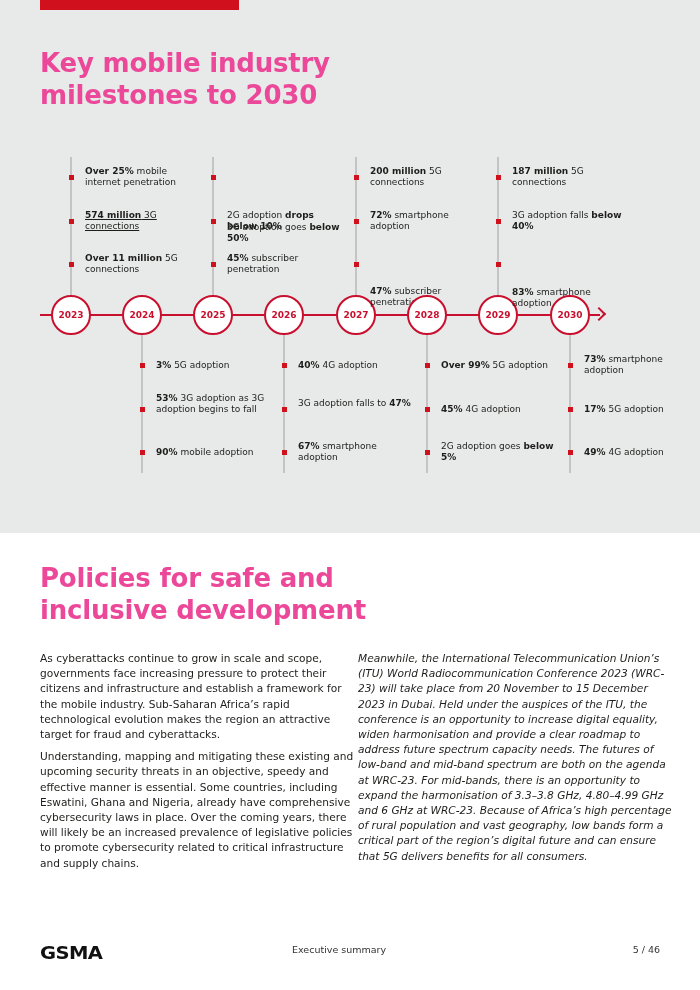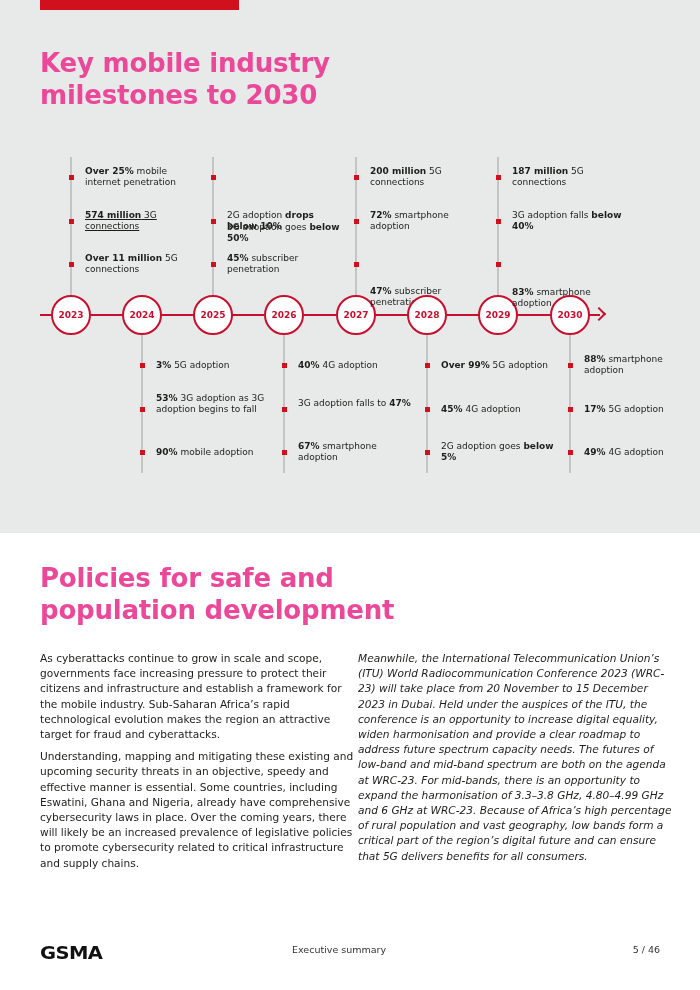--- a/index.html
+++ b/index.html
@@ -92,30 +92,30 @@
     <div class="year" style="left: 478px;">2029</div>
     <div class="dot" style="left: 495.5px; top: 174.5px;"></div>
     <div class="ms" style="left: 512px; top: 166px;"><b>187 million</b> 5G connections</div>
     <div class="dot" style="left: 495.5px; top: 218.5px;"></div>
     <div class="ms" style="left: 512px; top: 210px;">3G adoption falls <b>below 40%</b></div>
     <div class="dot" style="left: 495.5px; top: 261.5px;"></div>
     <div class="ms" style="left: 512px; top: 253px; margin-top: 34px;"><b>83%</b> smartphone adoption</div>
     <div class="vline" style="left: 569px; top: 335px; height: 138px;"></div>
     <div class="year" style="left: 550px;">2030</div>
     <div class="dot" style="left: 567.5px; top: 362.5px;"></div>
-    <div class="ms" style="left: 584px; top: 354px;"><b>88%</b> smartphone adoption</div>
+    <div class="ms" style="left: 584px; top: 354px;"><b>73%</b> smartphone adoption</div>
     <div class="dot" style="left: 567.5px; top: 406.5px;"></div>
     <div class="ms" style="left: 584px; top: 403.5px;"><b>17%</b> 5G adoption</div>
     <div class="dot" style="left: 567.5px; top: 449.5px;"></div>
     <div class="ms" style="left: 584px; top: 446.5px;"><b>49%</b> 4G adoption</div>
   </div>
 
 <div class="h1 title2">
   <div>Policies for safe and</div>
-  <div>population development</div>
+  <div>inclusive development</div>
 </div>
 
 <div class="body-col left-col">
   <p>As cyberattacks continue to grow in scale and scope, governments face increasing pressure to protect their citizens and infrastructure and establish a framework for the mobile industry. Sub-Saharan Africa’s rapid technological evolution makes the region an attractive target for fraud and cyberattacks.</p>
   <p>Understanding, mapping and mitigating these existing and upcoming security threats in an objective, speedy and effective manner is essential. Some countries, including Eswatini, Ghana and Nigeria, already have comprehensive cybersecurity laws in place. Over the coming years, there will likely be an increased prevalence of legislative policies to promote cybersecurity related to critical infrastructure and supply chains.</p>
 </div>
 <div class="body-col right-col">
   <p>Meanwhile, the International Telecommunication Union’s (ITU) World Radiocommunication Conference 2023 (WRC-23) will take place from 20 November to 15 December 2023 in Dubai. Held under the auspices of the ITU, the conference is an opportunity to increase digital equality, widen harmonisation and provide a clear roadmap to address future spectrum capacity needs. The futures of low-band and mid-band spectrum are both on the agenda at WRC-23. For mid-bands, there is an opportunity to expand the harmonisation of 3.3–3.8 GHz, 4.80–4.99 GHz and 6 GHz at WRC-23. Because of Africa’s high percentage of rural population and vast geography, low bands form a critical part of the region’s digital future and can ensure that 5G delivers benefits for all consumers.</p>
 </div>
 

